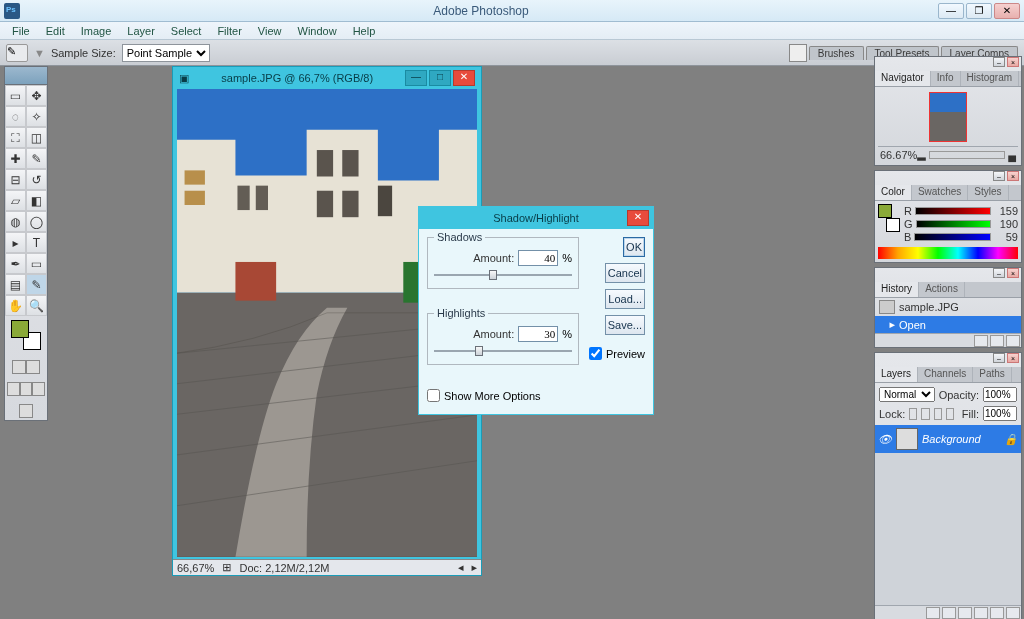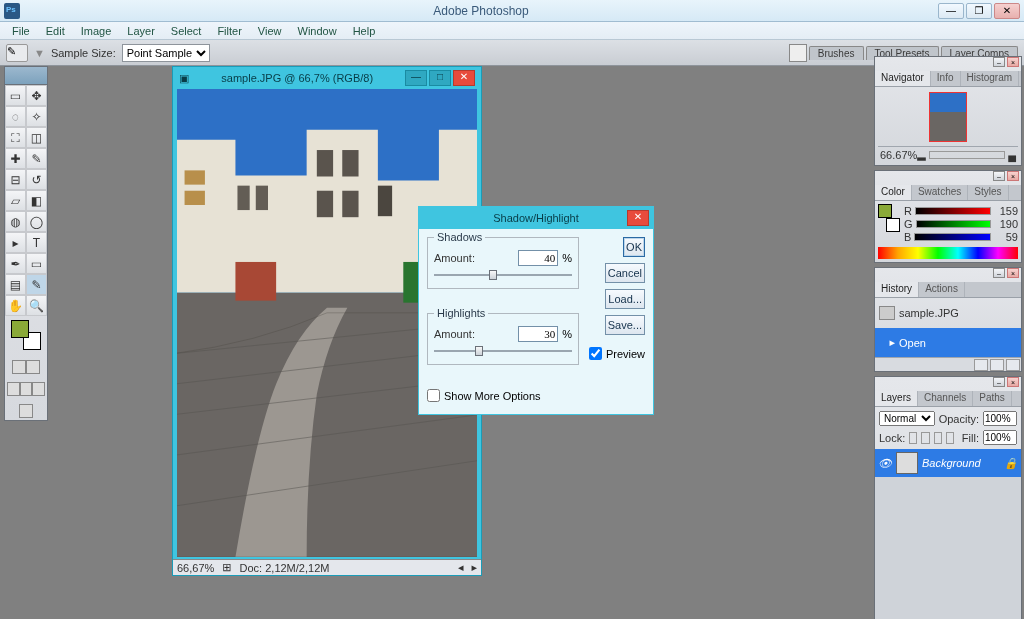--- a/index.html
+++ b/index.html
@@ -56,21 +56,21 @@
 
 .dialog { position: absolute; left: 418px; top: 140px; width: 236px; background: #e9f7fb; border: 1px solid #3fc5e0; }
 .dialog-title { height: 22px; background: #3fc5e0; display: flex; align-items: center; justify-content: center; color: #083c47; position: relative; }
 .dialog-title .close { position: absolute; right: 4px; top: 3px; width: 22px; height: 16px; background: #e84b3c; color: #fff; text-align: center; font-size: 10px; border: 1px solid #b63a2d; cursor: pointer; }
 .dialog-body { padding: 8px 8px 12px 8px; display: flex; gap: 8px; }
 .dialog-left { flex: 1; }
 .dialog-right { width: 58px; display: flex; flex-direction: column; gap: 6px; align-items: flex-end; }
 .field { border: 1px solid #b0b8bf; padding: 10px 6px 8px 6px; margin-bottom: 24px; position: relative; }
 .field-legend { position: absolute; top: -7px; left: 6px; background: #e9f7fb; padding: 0 3px; color: #2a3a4a; }
 .field-row { display: flex; align-items: center; gap: 4px; margin: 2px 0; }
-.field-row .lbl { flex: 1; color: #333; }
+.field-row .lbl { flex: 1; color: #333; text-align: right; }
 .field-row input[type=text] { width: 40px; height: 16px; border: 1px solid #7390a8; text-align: right; padding: 0 2px; font-family: Liberation Serif, serif; }
 .slider { width: 100%; height: 10px; position: relative; margin-top: 4px; }
 .slider::before { content: ""; position: absolute; left: 0; right: 0; top: 4px; height: 2px; background: #9aa6b0; }
 .thumb { position: absolute; top: 0; width: 8px; height: 10px; background: linear-gradient(#f8f8f8,#ccd2d8); border: 1px solid #6a7078; }
 .btn { height: 20px; border: 1px solid #7390a8; background: linear-gradient(#f6fafe,#dde6ef); cursor: pointer; color: #15324c; padding: 1px 2px; }
 .btn.def { border: 1px solid #2a6aa4; box-shadow: 0 0 0 1px #bcd6ea inset; }
 .chk-row { display: flex; align-items: center; gap: 4px; margin-top: 6px; }
 .chk-row input { margin: 0; }
 
 
@@ -80,21 +80,21 @@
 .ptab { padding: 1px 6px; font-size: 10px; color: #555; border-right: 1px solid #aeb3ba; cursor: pointer; }
 .ptab.on { background: #e5e7eb; color: #222; }
 .panel-body { padding: 3px; font-size: 10px; color: #333; }
 .nav-thumb { width: 38px; height: 50px; border: 1px solid #e33; margin: 2px auto 4px auto; background: #bbb; position: relative; overflow: hidden; }
 .nav-foot { display: flex; align-items: center; justify-content: space-between; font-size: 10px; border-top: 1px solid #a0a6ae; padding: 1px 2px; }
 .color-row { display: flex; align-items: center; gap: 3px; margin: 1px 0; }
 .cslider { flex: 1; height: 8px; border: 1px solid #999; }
 .cval { width: 24px; text-align: right; }
 .spectrum { height: 12px; background: linear-gradient(90deg,red,orange,yellow,lime,cyan,blue,magenta,red); margin-top: 3px; }
 .hist-list { display: flex; flex-direction: column; }
-.hist-item { display: flex; align-items: center; gap: 4px; padding: 8px 4px; text-align: right; }
+.hist-item { display: flex; align-items: center; gap: 4px; padding: 2px 4px; text-align: right; }
 .hist-item.on { background: #2d7be5; color: #fff; }
 .hthumb { width: 16px; height: 14px; background: #ccc; border: 1px solid #888; }
 .panel-foot { height: 14px; border-top: 1px solid #a0a6ae; background: #d8dbe0; display: flex; justify-content: flex-end; gap: 2px; padding: 1px; }
 .panel-foot .ic { width: 14px; height: 12px; background: #e6e9ee; border: 1px solid #999; }
 .layer-row { display: flex; align-items: center; gap: 4px; padding: 2px; }
 .layer-row select, .layer-row input { font-size: 10px; height: 15px; }
 .layer-item { display: flex; align-items: center; gap: 4px; padding: 3px; background: #2d7be5; color: #fff; font-style: italic; }
 .lthumb { width: 22px; height: 22px; background: #ddd; border: 1px solid #666; }
 .layers-area { background: #cfd3d9; min-height: 180px; }
 .panel-hdr { position: relative; height: 14px; }

